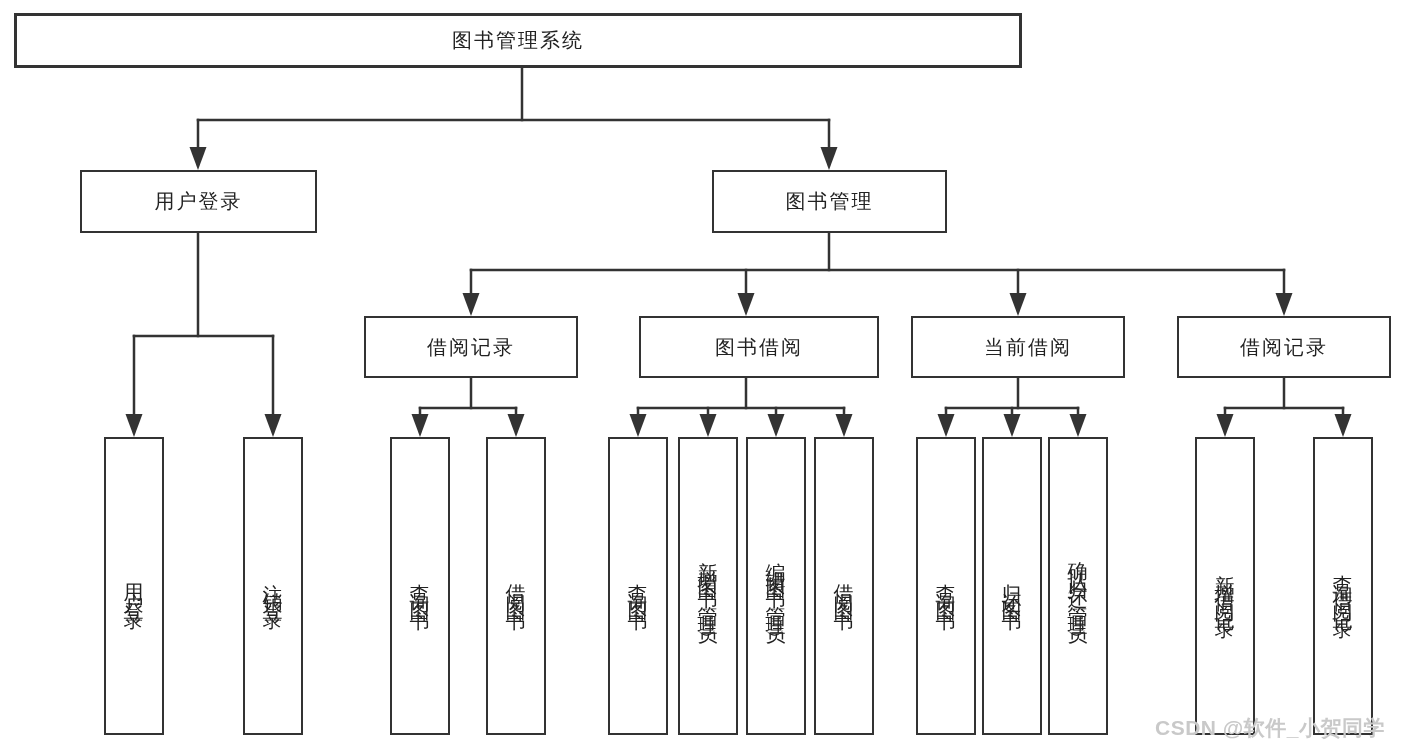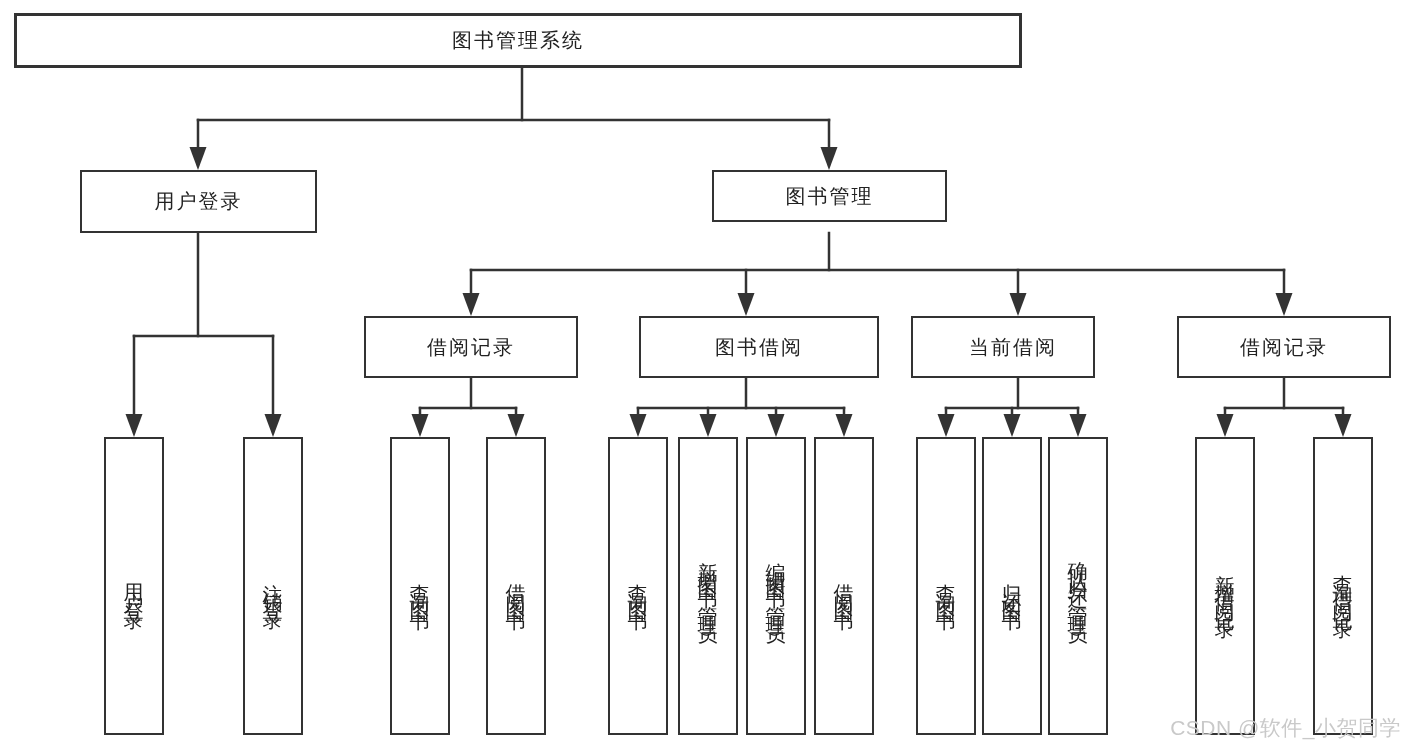--- a/index.html
+++ b/index.html
@@ -26,26 +26,27 @@
   .v-node .v-label {
     writing-mode:vertical-rl;
     text-orientation:mixed;
     font-size:20px;
     line-height:1;
     letter-spacing:9px;
     white-space:nowrap;
   }
   .watermark {
     position:absolute;
-    right:4px; bottom:5px;
+    right:20px; bottom:5px;
     font-size:21px;
     letter-spacing:0.5px;
     color:var(--wm,#c9c9c9);
     z-index:5;
     white-space:nowrap;
+    font-weight:bold;
   }
 </style>
 </head>
 <body>
 
 <div class="canvas">
 
   <svg class="connectors" width="1405" height="747" viewBox="0 0 1405 747">
       <line x1="522" y1="68" x2="522" y2="120" stroke="#333333" stroke-width="2.5" stroke-linecap="square"></line>
       <line x1="198" y1="233" x2="198" y2="336" stroke="#333333" stroke-width="2.5" stroke-linecap="square"></line>
@@ -97,25 +98,25 @@
       <polygon points="1069.5,414 1086.5,414 1078,437" fill="#333333"></polygon>
       <line x1="1225" y1="408" x2="1225" y2="421" stroke="#333333" stroke-width="2.5" stroke-linecap="square"></line>
       <polygon points="1216.5,414 1233.5,414 1225,437" fill="#333333"></polygon>
       <line x1="1343" y1="408" x2="1343" y2="421" stroke="#333333" stroke-width="2.5" stroke-linecap="square"></line>
       <polygon points="1334.5,414 1351.5,414 1343,437" fill="#333333"></polygon>
     </svg>
 
   <div class="node h-node root-node" style="left:14px; top:13px; width:1008px; height:55px;">图书管理系统</div>
 
   <div class="node h-node" style="left:80px; top:170px; width:237px; height:63px;">用户登录</div>
-  <div class="node h-node" style="left:712px; top:170px; width:235px; height:52px;">图书管理</div>
+  <div class="node h-node" style="left:712px; top:170px; width:235px; height:63px;">图书管理</div>
 
   <div class="node h-node" style="left:364px; top:316px; width:214px; height:62px;">借阅记录</div>
   <div class="node h-node" style="left:639px; top:316px; width:240px; height:62px;">图书借阅</div>
-  <div class="node h-node" style="left:911px; top:316px; width:184px; height:62px;padding-left:20px;">当前借阅</div>
+  <div class="node h-node" style="left:911px; top:316px; width:214px; height:62px;padding-left:20px;">当前借阅</div>
   <div class="node h-node" style="left:1177px; top:316px; width:214px; height:62px;">借阅记录</div>
 
   <div class="node v-node" style="left:104px;">
     <span class="v-label">用户登录</span>
   </div>
   <div class="node v-node" style="left:243px;">
     <span class="v-label">注销登录</span>
   </div>
 
   <div class="node v-node" style="left:390px;">

